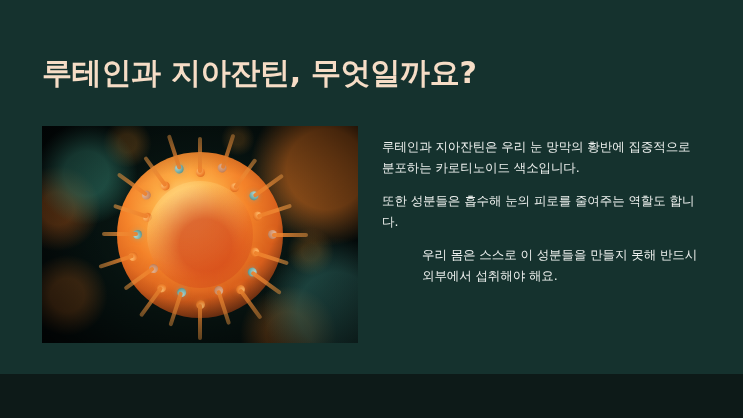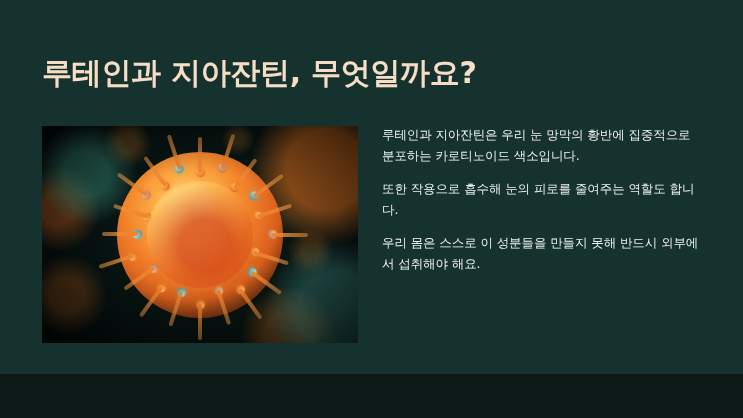--- a/index.html
+++ b/index.html
@@ -116,31 +116,31 @@
   .figure-vignette {
     position: absolute;
     inset: 0;
     background: radial-gradient(ellipse at 50% 48%, rgba(0,0,0,0) 38%, rgba(0,0,0,0.40) 78%, rgba(0,0,0,0.66) 100%);
   }
 
   
   .body-col {
     position: absolute;
     left: 382px;
-    top: 124px;
+    top: 136px;
     width: 322px;
   }
   .body-col p {
     margin: 0 0 12px 0;
     font-size: 12.5px;
     line-height: 21px;
     color: #eef1ef;
     letter-spacing: -0.1px;
   }
-  .body-col p:last-child { margin-bottom: 0; }
+  .body-col p:last-child { margin-bottom: 0; margin-left: 40px; }
 </style>
 </head>
 <body>
 
 <div class="slide">
 
   <h1 class="slide-title">루테인과 지아잔틴, 무엇일까요?</h1>
 
   <div class="figure">
     <div class="figure-art"></div>
@@ -164,17 +164,17 @@
       <span class="spike" style="transform:rotate(288deg) translateY(-56px)"></span>
       <span class="spike dust" style="transform:rotate(306deg) translateY(-67px)"></span>
       <span class="spike" style="transform:rotate(324deg) translateY(-60px)"></span>
       <span class="spike teal" style="transform:rotate(342deg) translateY(-69px)"></span>
     </div>
     <div class="figure-vignette"></div>
   </div>
 
   <div class="body-col">
     <p>루테인과 지아잔틴은 우리 눈 망막의 황반에 집중적으로 분포하는 카로티노이드 색소입니다.</p>
-    <p>또한 작용으로 흡수해 눈의 피로를 줄여주는 역할도 합니다.</p>
+    <p>또한 성분들은 흡수해 눈의 피로를 줄여주는 역할도 합니다.</p>
     <p>우리 몸은 스스로 이 성분들을 만들지 못해 반드시 외부에서 섭취해야 해요.</p>
   </div>
 
 </div>
 
 </body></html>

